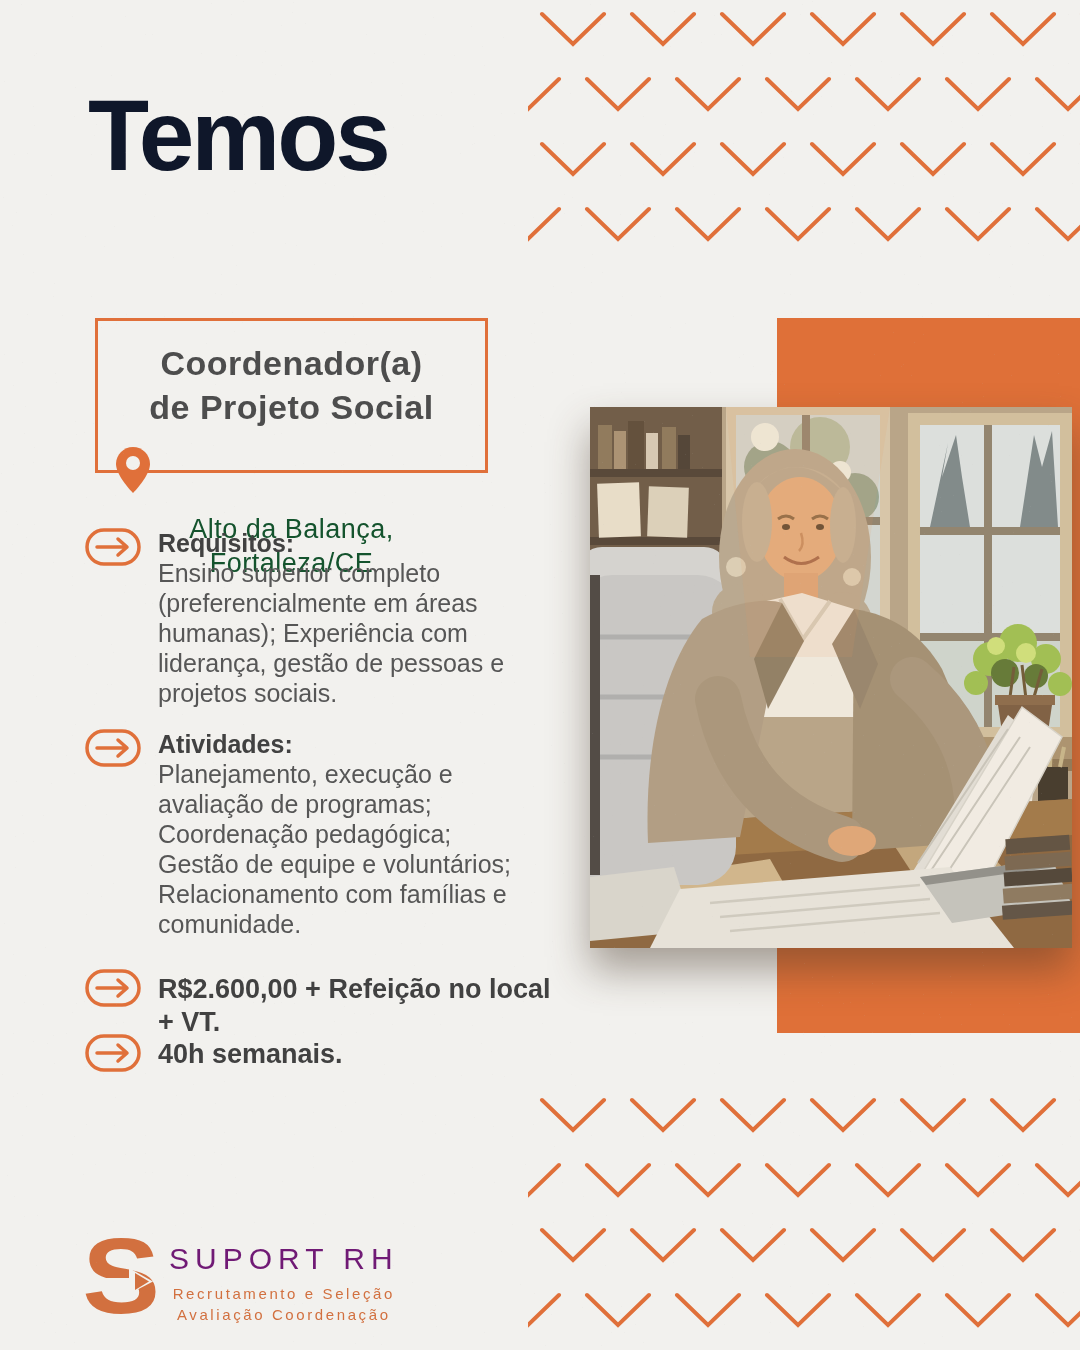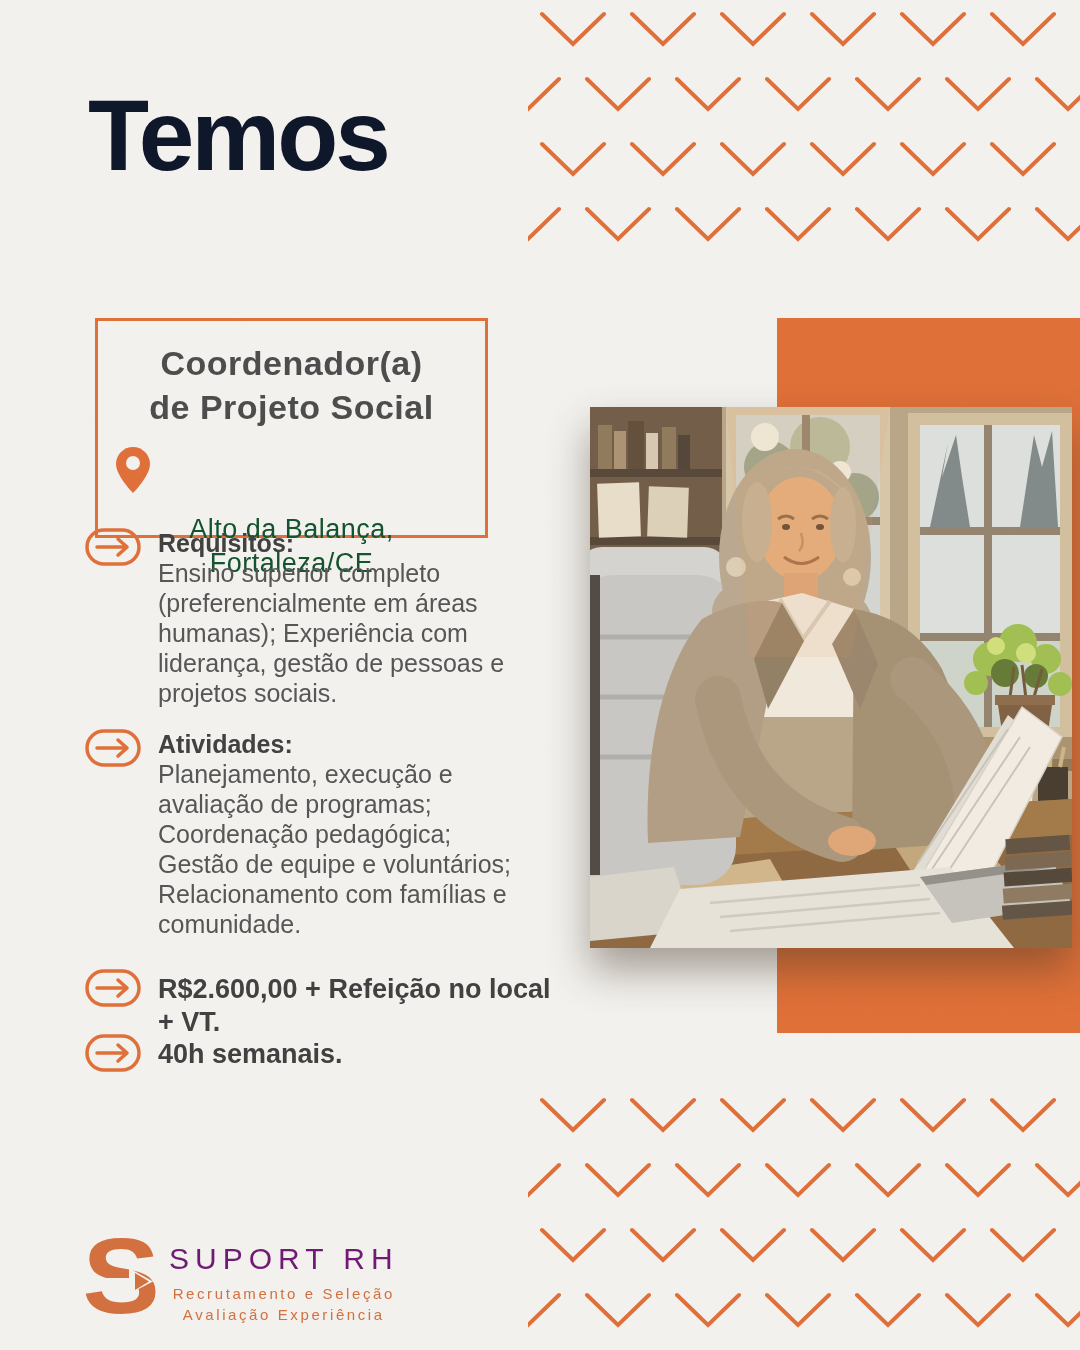--- a/index.html
+++ b/index.html
@@ -19,21 +19,21 @@
     box-shadow:0 22px 38px rgba(70,55,40,.45);
   }
   .photo svg{display:block;width:100%;height:100%;}
   
   .title{
     position:absolute;left:88px;top:88px;z-index:4;
     color:#0f172a;font-size:100px;font-weight:bold;letter-spacing:-3px;line-height:.95;
   }
   
   .job-card{
-    position:absolute;left:95px;top:318px;width:393px;height:220px;z-index:4;
+    position:absolute;left:95px;top:318px;width:393px;height:155px;z-index:4;
     border:3px solid #E0703A;box-sizing:border-box;text-align:center;
   }
   .job-title{margin-top:20px;font-size:34px;font-weight:bold;color:#4D4D4D;line-height:1.3;white-space:pre-line;letter-spacing:.5px;}
   .job-loc{position:relative;margin-top:16px;font-size:27px;color:#14532d;line-height:1.25;white-space:pre-line;letter-spacing:.5px;}
   .pin{position:absolute;left:18px;top:2px;width:34px;height:46px;}
   
   .section{position:absolute;left:85px;z-index:4;display:flex;align-items:flex-start;}
   .sec-req{top:528px;}
   .sec-atv{top:729px;}
   .sec-sal{top:969px;}
@@ -302,21 +302,21 @@
       <svg class="logo-arrow" viewBox="0 0 64 26" xmlns="http://www.w3.org/2000/svg">
         <rect x="0" y="10" width="40" height="7" fill="#F2F1EE"></rect>
         <polygon points="38,0 62,13.5 38,26" fill="#F2F1EE"></polygon>
         <polygon points="44,5 58,13.5 44,22" fill="#D2703F"></polygon>
       </svg>
     </div>
     <div class="logo-text">
       <div class="logo-company">SUPORT RH</div>
       <div class="logo-tagline">
         <div>Recrutamento e Seleção</div>
-        <div>Avaliação Experiência</div>
+        <div>Avaliação Coordenação</div>
       </div>
     </div>
   </div>
 
   <svg class="noise" xmlns="http://www.w3.org/2000/svg">
     <filter id="speckle">
       <feTurbulence type="fractalNoise" baseFrequency="0.9" numOctaves="2" stitchTiles="stitch" result="t"></feTurbulence>
       <feColorMatrix in="t" type="matrix" values="0 0 0 0 0.55  0 0 0 0 0.54  0 0 0 0 0.52  0 0 0 0.9 0"></feColorMatrix>
       <feComponentTransfer>
           <feFuncA type="discrete" tableValues="0 0 0 0 0 0 0.5 0"></feFuncA>

